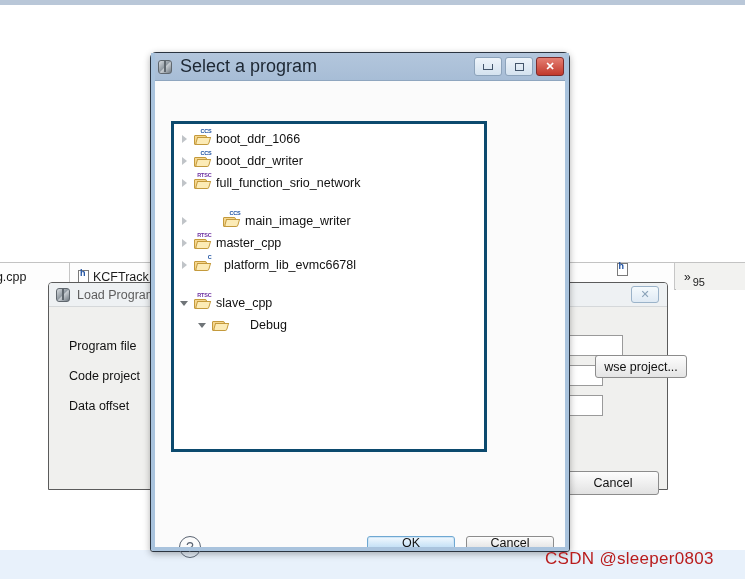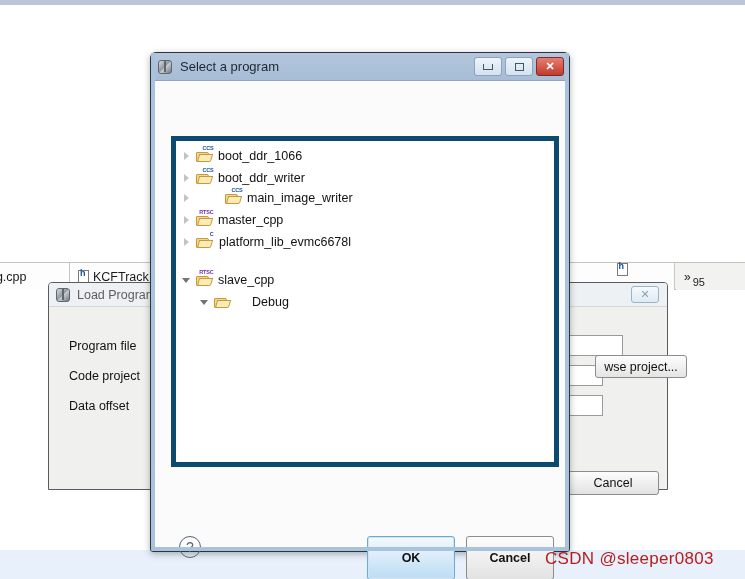--- a/index.html
+++ b/index.html
@@ -56,32 +56,32 @@
   
   .seldlg{ position:absolute; left:150px; top:52px; width:420px; height:500px;
            background:#f0f0ee; border:1px solid #2b3440; border-radius:6px 6px 3px 3px;
            box-shadow:0 2px 7px rgba(0,0,0,.30); }
   .sd-frame{ position:absolute; inset:0; border:4px solid #a9c3dd; border-top:none;
              border-radius:0 0 3px 3px; pointer-events:none; }
   .sd-title{ position:relative; height:28px;
              background:linear-gradient(#b3c6dc,#a7bdd6);
              border-radius:5px 5px 0 0; border-bottom:1px solid #8fa6bf;
              display:flex; align-items:center; padding:0 6px; gap:7px; }
-  .sd-title-text{ font-size:13px; color:#1d2733; }
+  .sd-title-text{ font-size:18px; color:#1d2733; }
   .winbtns{ position:absolute; right:5px; top:4px; display:flex; gap:3px; }
   .wbtn{ width:28px; height:19px; border-radius:3px; display:flex; align-items:center; justify-content:center;
          border:1px solid #8ca3bb; background:linear-gradient(#eef4fa,#d4e2ef); }
   .wbtn .gmin{ width:10px; height:6px; border:1px solid #42546a; border-top:none; }
   .wbtn .gmax{ width:9px; height:8px; border:1.5px solid #42546a; }
   .wbtn.close{ border:1px solid #7d2b2b; background:linear-gradient(#e57f73,#c1392c); }
   .wbtn.close span{ color:#fff; font-size:11px; font-weight:bold; line-height:1; }
 
   .sd-inner{ position:absolute; left:4px; top:28px; right:4px; bottom:4px; background:#fbfbfb; }
-  .treebox{ position:absolute; left:16px; top:55px; width:388px; height:331px;
-            background:#fff; border:5px solid #0c4a6e; overflow:hidden; }
+  .treebox{ position:absolute; left:16px; top:40px; width:316px; height:331px;
+            background:#fff; border:3px solid #0c4a6e; overflow:hidden; }
 
   .trow{ display:flex; align-items:center; height:20px; padding-left:4px; gap:3px; font-size:12.5px; color:#111; }
   .arrow{ width:13px; height:13px; position:relative; }
   .arrow.collapsed::before{ content:""; position:absolute; left:4px; top:2.5px;
       width:0;height:0; border-left:5px solid transparent; border-top:4.5px solid transparent;
       border-bottom:4.5px solid transparent; border-left-color:#c0c4c8; }
   .arrow.expanded::before{ content:""; position:absolute; left:1.5px; top:4px;
       width:0;height:0; border-top:5px solid #6f7478; border-left:4.5px solid transparent;
       border-right:4.5px solid transparent; }
 
@@ -102,22 +102,22 @@
                      background:#98a2aa; box-shadow:0 2px 0 #98a2aa, 0 4px 0 #98a2aa; }
   .fileicon::after{ content:"010"; position:absolute; left:1px; bottom:0px;
                     font-size:4.5px; color:#24406e; font-weight:bold; letter-spacing:-.2px; }
 
   .sel{ background:#dbe9f7; border:1px solid #7da7d0; border-radius:2px;
         padding:1px 6px 1px 3px; display:inline-flex; align-items:center; gap:5px; height:19px; }
 
   .helpico{ position:absolute; left:24px; top:455px; width:22px; height:22px; border:1.6px solid #5a6472;
             border-radius:50%; display:flex; align-items:center; justify-content:center;
             font-size:14px; color:#5a6472; }
-  .sd-btn{ position:absolute; top:455px; width:88px; height:44px; border-radius:3px;
-           display:flex; align-items:center; justify-content:center; font-size:12.5px; color:#111;font-weight:bold; }
+  .sd-btn{ position:absolute; top:455px; width:88px; height:14px; border-radius:3px;
+           display:flex; align-items:center; justify-content:center; font-size:12.5px; color:#111; }
   .sd-ok{ left:212px; background:linear-gradient(#f3f9fe,#bcdcf4); border:1px solid #6fa8d2;
           box-shadow:0 0 0 1px #cfe5f6 inset; }
   .sd-cancel{ left:311px; background:linear-gradient(#fdfdfd,#e2e2e2); border:1px solid #8c8c8c; }
 
   .appicon{ width:16px; height:16px; position:relative; flex:0 0 auto; }
   .appicon .cube{ position:absolute; inset:1px; background:
       linear-gradient(135deg,#d9dde1 0%, #8e979f 48%, #c9ced3 52%, #6e7880 100%);
       border-radius:3px; border:1px solid #5f676e; }
   .appicon .cube::after{ content:""; position:absolute; left:45%; top:8%; width:1.2px; height:84%;
       background:#5f676e; }
@@ -211,21 +211,32 @@
           <span class="arrow collapsed"></span>
           <span class="" style="display: inline-flex; align-items: center; gap: 5px;">
             <span class="fold">
               <span class="back"></span>
               <span class="front"></span>
               <span class="badge ccs">CCS</span>
             </span>
             <span>boot_ddr_writer</span>
           </span>
         </div>
-        <div class="trow" style="padding-left: 4px; margin-top: 0; gap: 32px;">
+        <div class="trow" style="padding-left: 4px; margin-top: 2px;">
+          <span class="arrow collapsed"></span>
+          <span class="" style="display: inline-flex; align-items: center; gap: 5px;">
+            <span class="fold">
+              <span class="back"></span>
+              <span class="front"></span>
+              <span class="badge rtsc">RTSC</span>
+            </span>
+            <span>full_function_srio_network</span>
+          </span>
+        </div>
+        <div class="trow" style="padding-left: 4px; margin-top: 18px; gap: 32px;">
           <span class="arrow collapsed"></span>
           <span class="" style="display: inline-flex; align-items: center; gap: 5px;">
             <span class="fold">
               <span class="back"></span>
               <span class="front"></span>
               <span class="badge ccs">CCS</span>
             </span>
             <span>main_image_writer</span>
           </span>
         </div>
@@ -235,21 +246,21 @@
             <span class="fold">
               <span class="back"></span>
               <span class="front"></span>
               <span class="badge rtsc">RTSC</span>
             </span>
             <span>master_cpp</span>
           </span>
         </div>
         <div class="trow" style="padding-left: 4px; margin-top: 2px;">
           <span class="arrow collapsed"></span>
-          <span class="" style="display: inline-flex; align-items: flex-start; gap: 6px;">
+          <span class="" style="display: inline-flex; align-items: flex-start; gap: 13px;">
             <span class="fold">
               <span class="back"></span>
               <span class="front"></span>
               <span class="badge c">C</span>
             </span>
             <span>platform_lib_evmc6678l</span>
           </span>
         </div>
         <div class="trow" style="padding-left: 4px; margin-top: 18px;">
           <span class="arrow expanded"></span>

